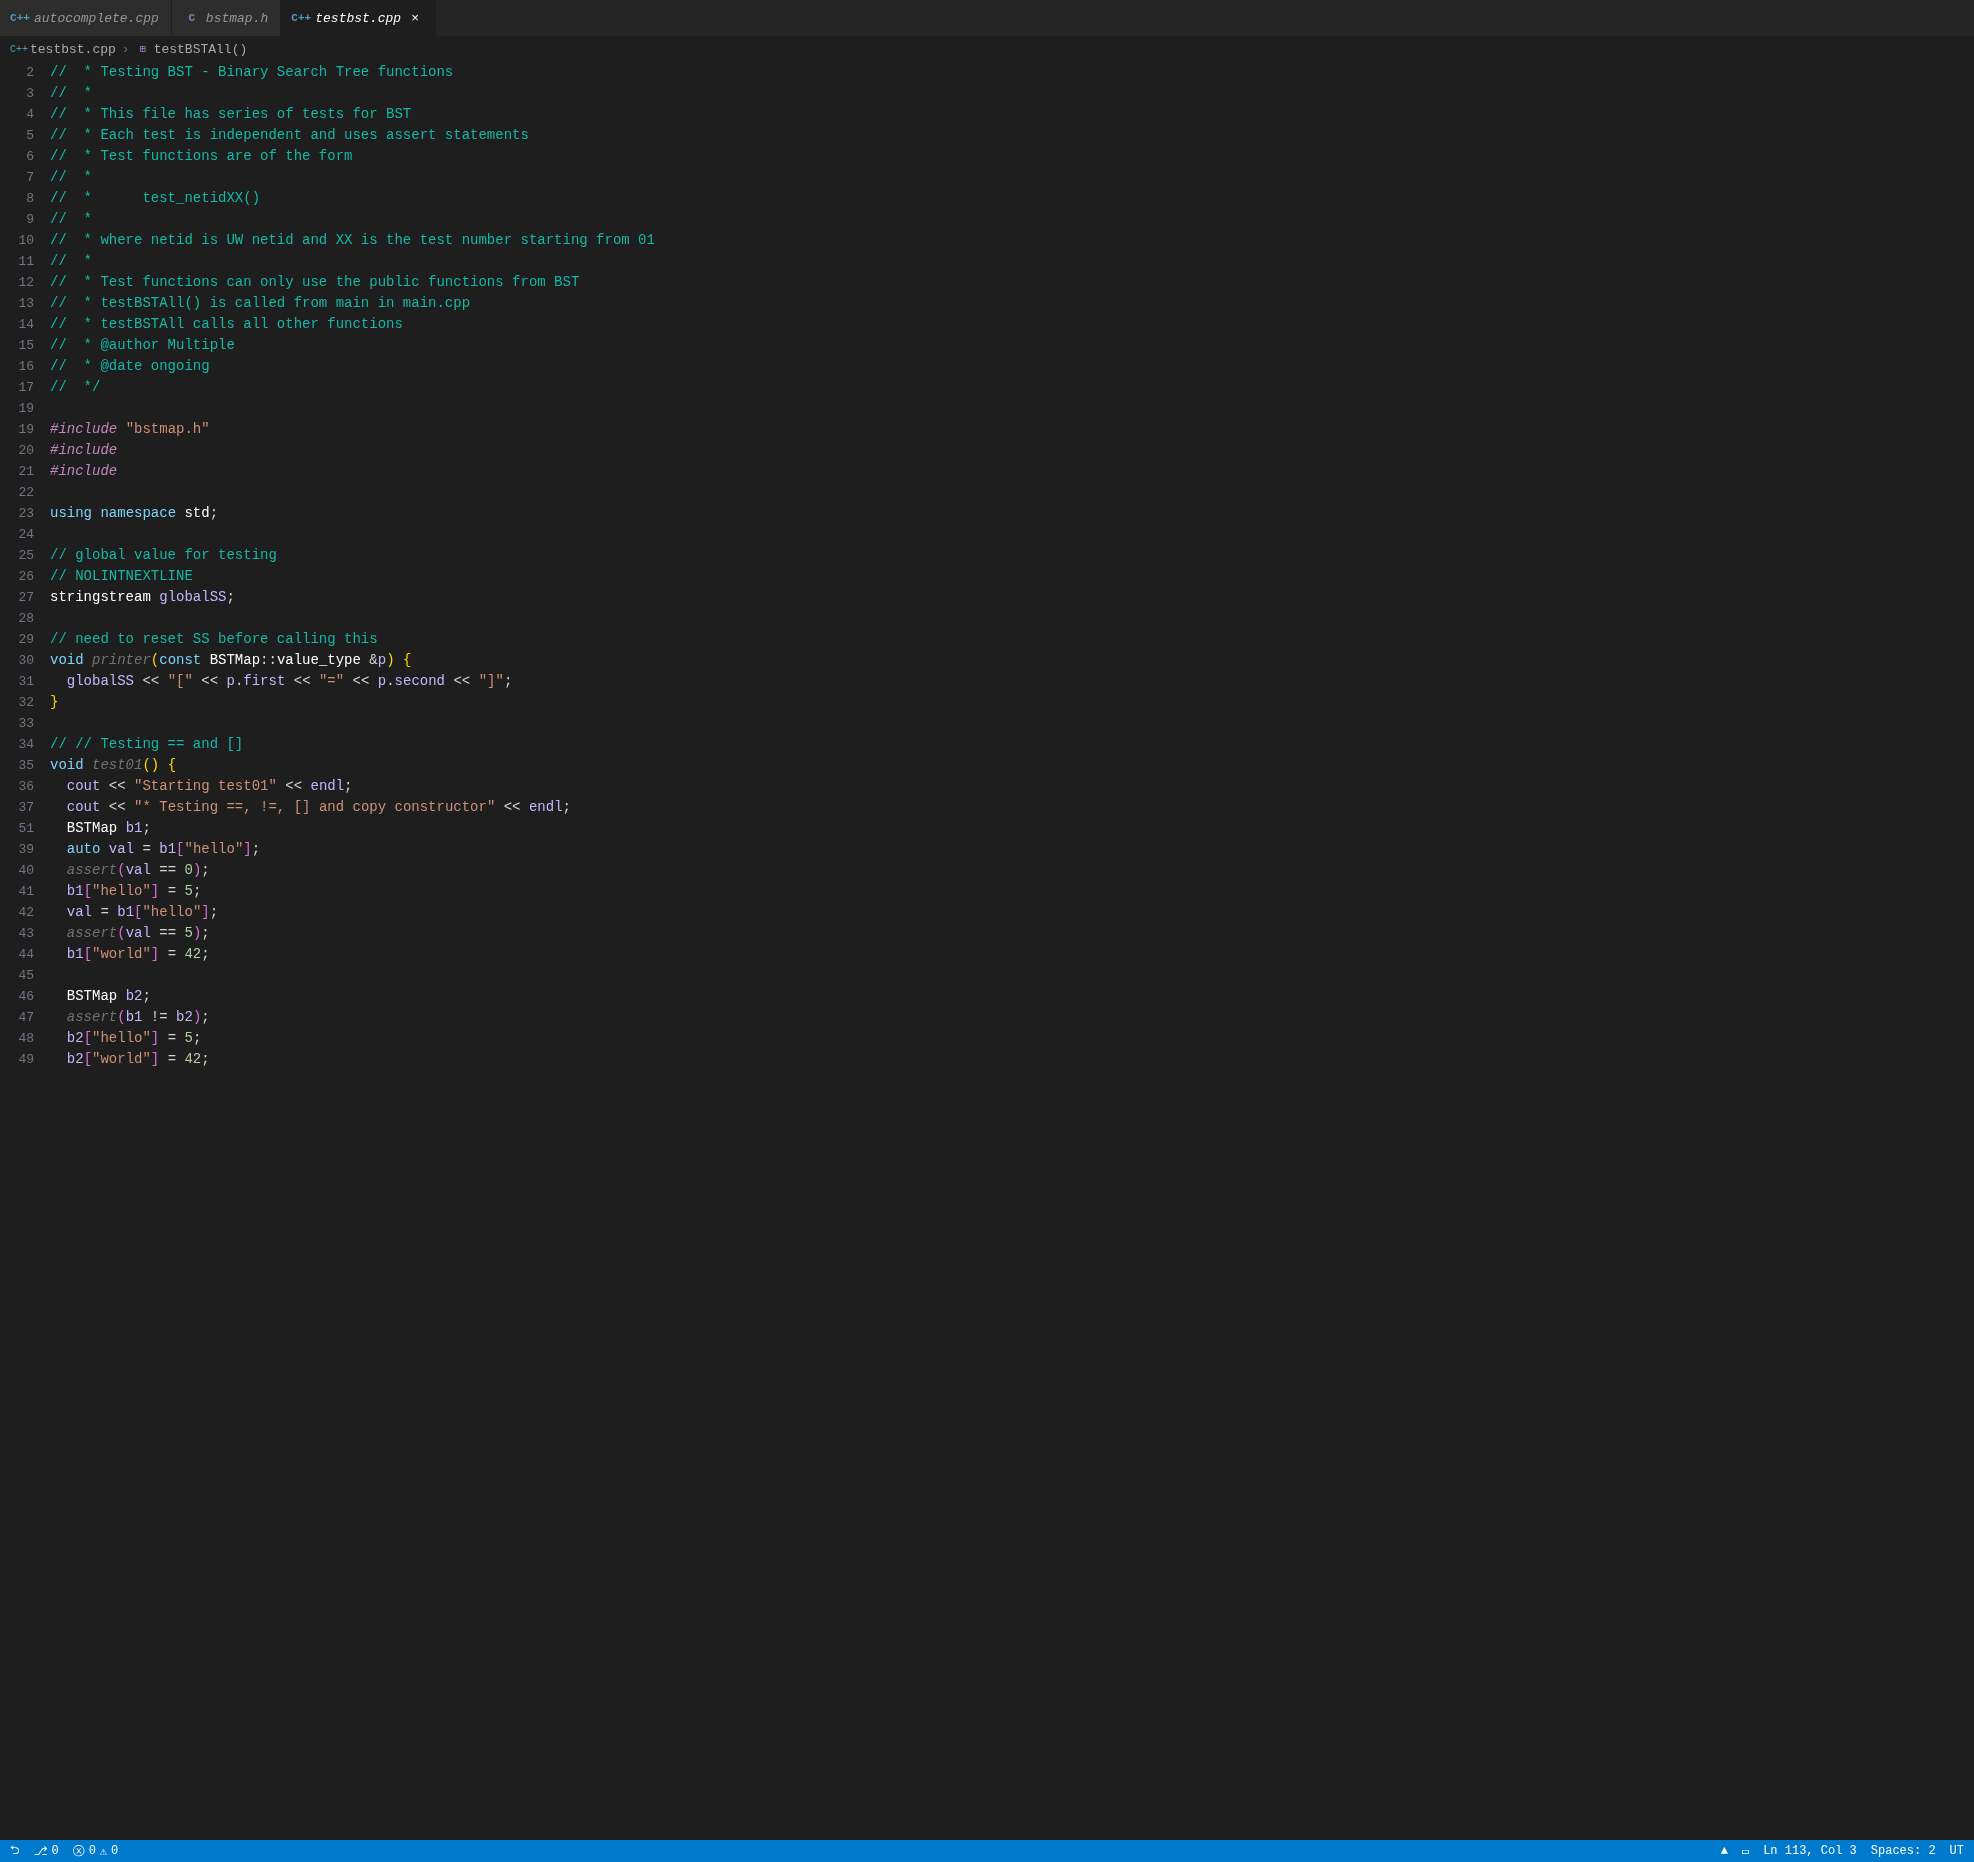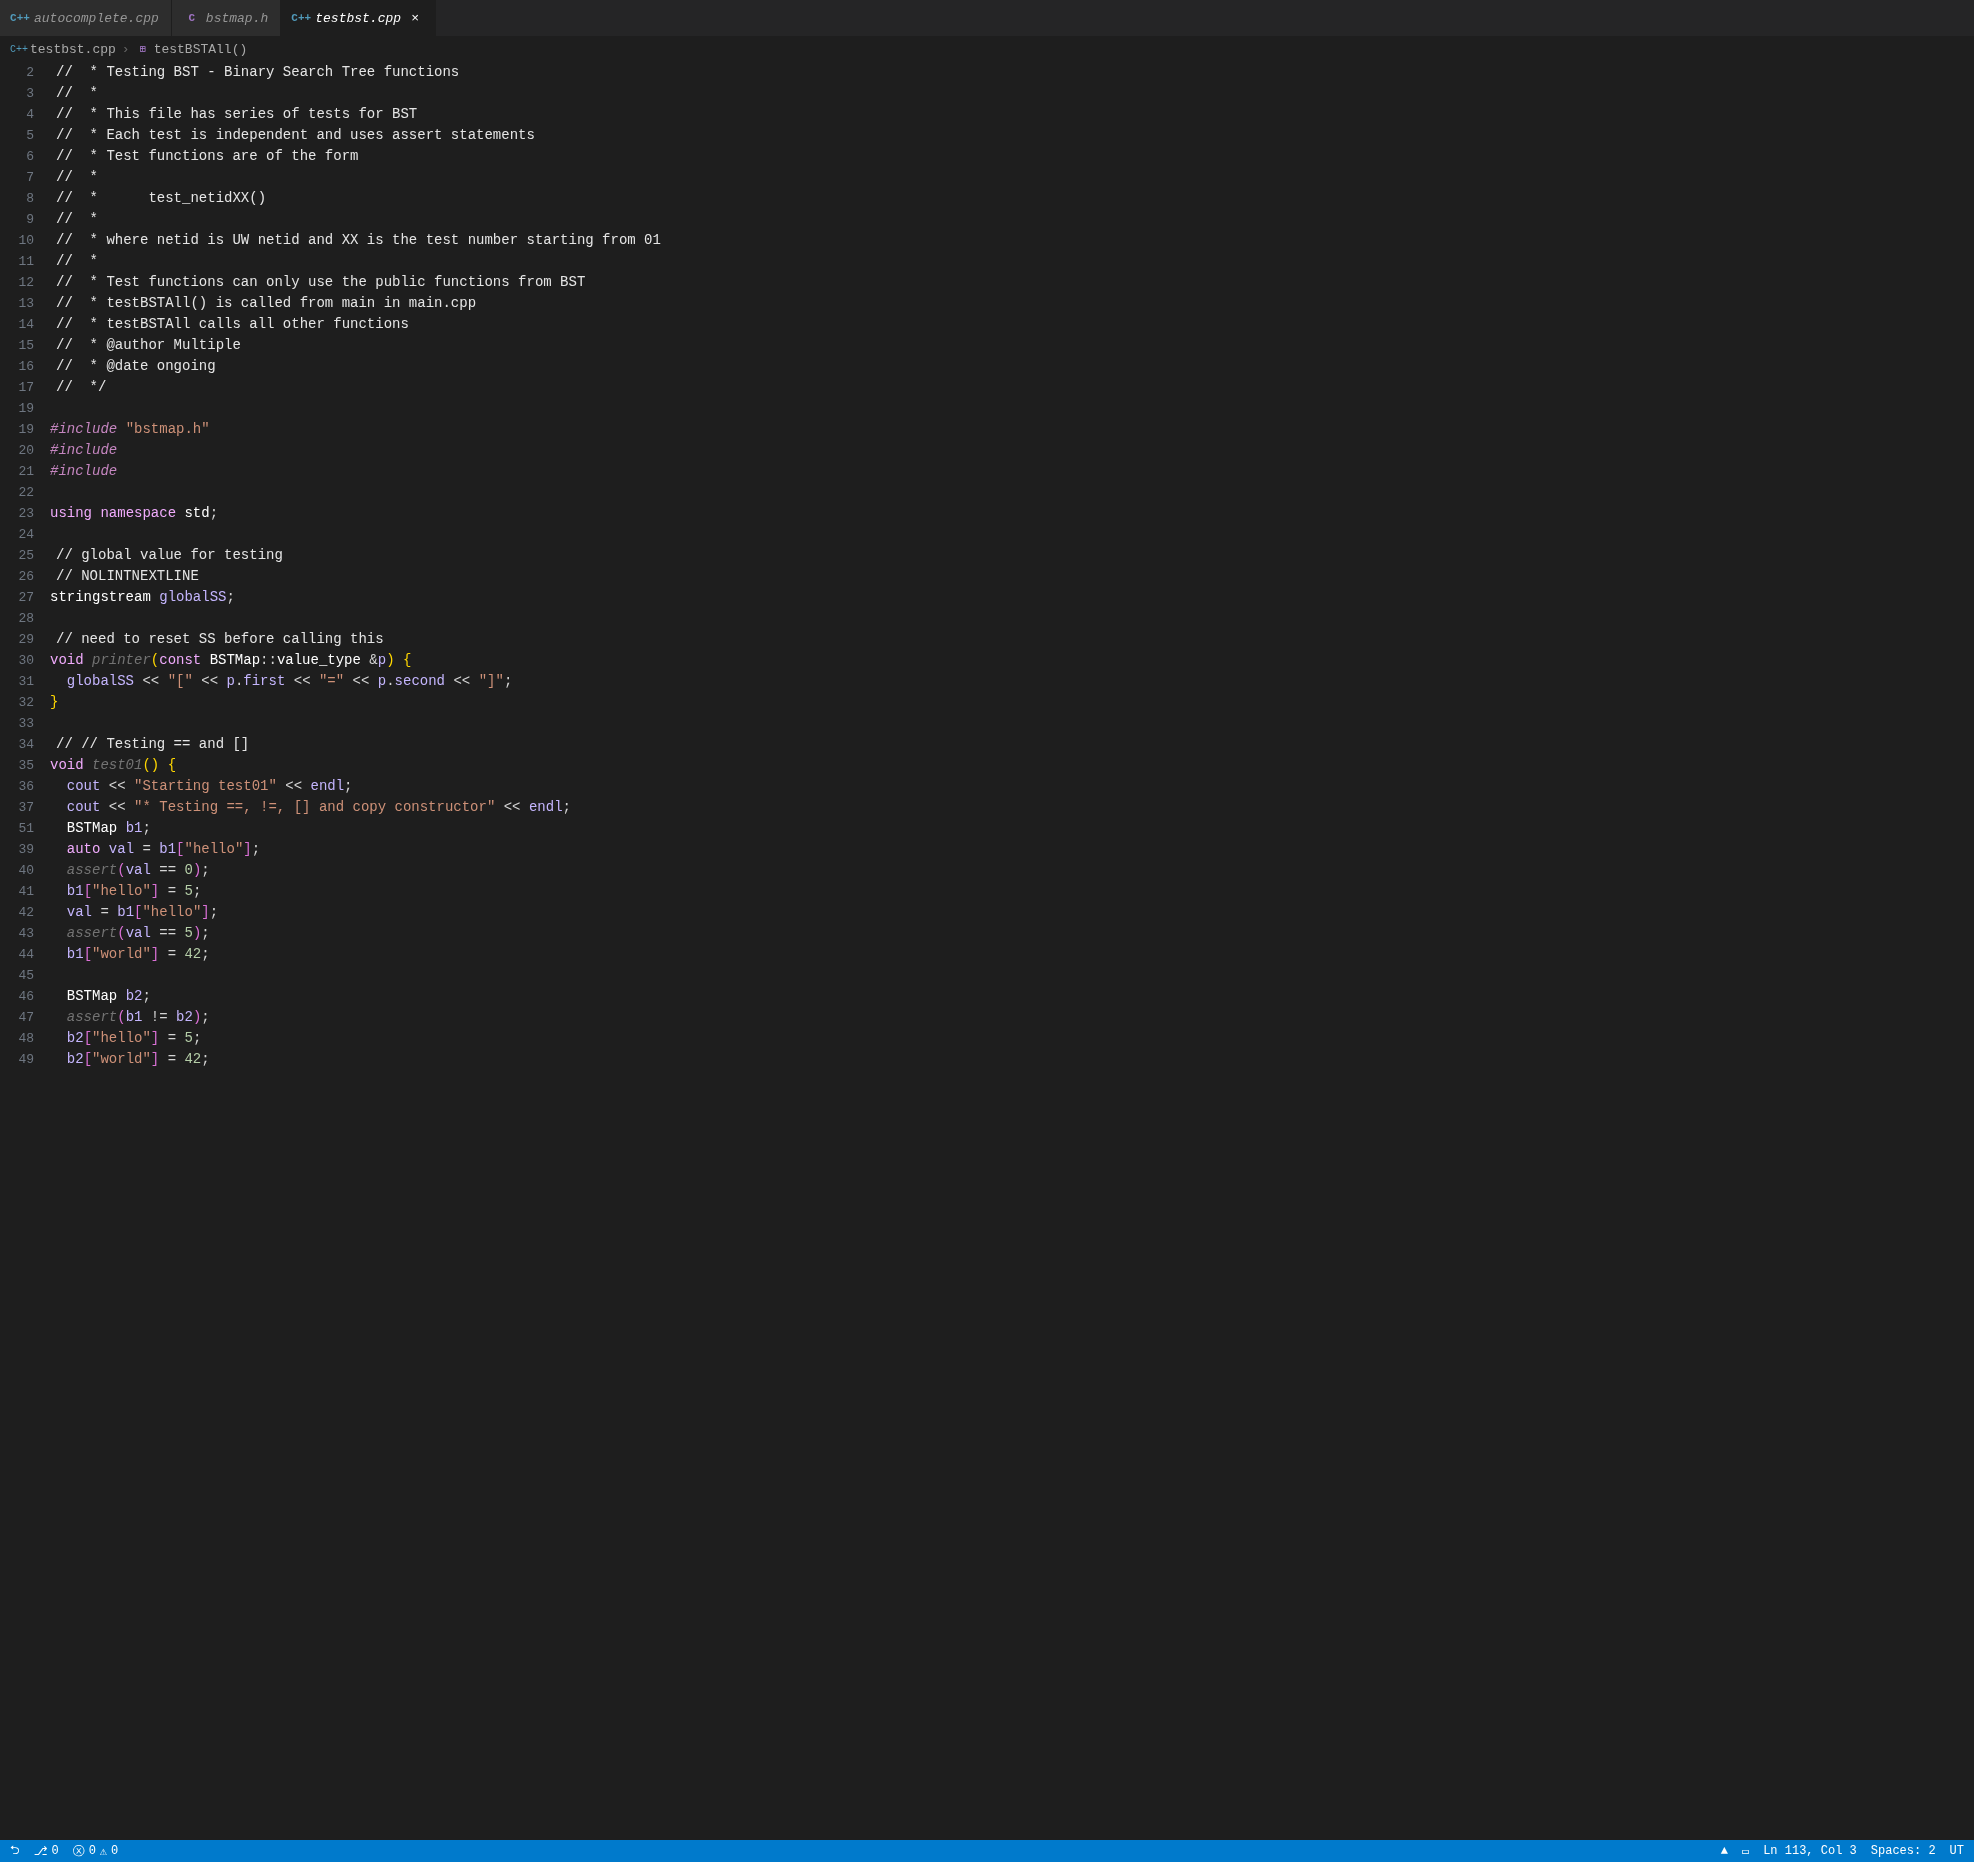--- a/index.html
+++ b/index.html
@@ -90,22 +90,22 @@
     line-height: 21px;
     font-size: 13px;
   }
   .code {
     flex: 1;
     line-height: 21px;
     font-size: 14px;
     white-space: pre;
   }
   .line { height: 21px; }
-  .c-comment { color: #e5e5e5; margin-left: 6px; }
-  .c-keyword { color: #f0abfc; text-align: center; }
+  .c-comment { color: #14b8a6; }
+  .c-keyword { color: #7dd3fc; text-align: center; }
   .c-keyword2 { color: #c586c0; font-style: italic; }
   .c-type { color: #ffffff; }
   .c-func { color: #737373; font-style: italic; }
   .c-string { color: #ce9178; }
   .c-num { color: #b5cea8; }
   .c-var { color: #c4b5fd; }
   .c-op { color: #d4d4d4; }
   .c-punc { color: #d4d4d4; }
   .c-paren { color: #da70d6; }
   .c-paren2 { color: #ffd700; }

